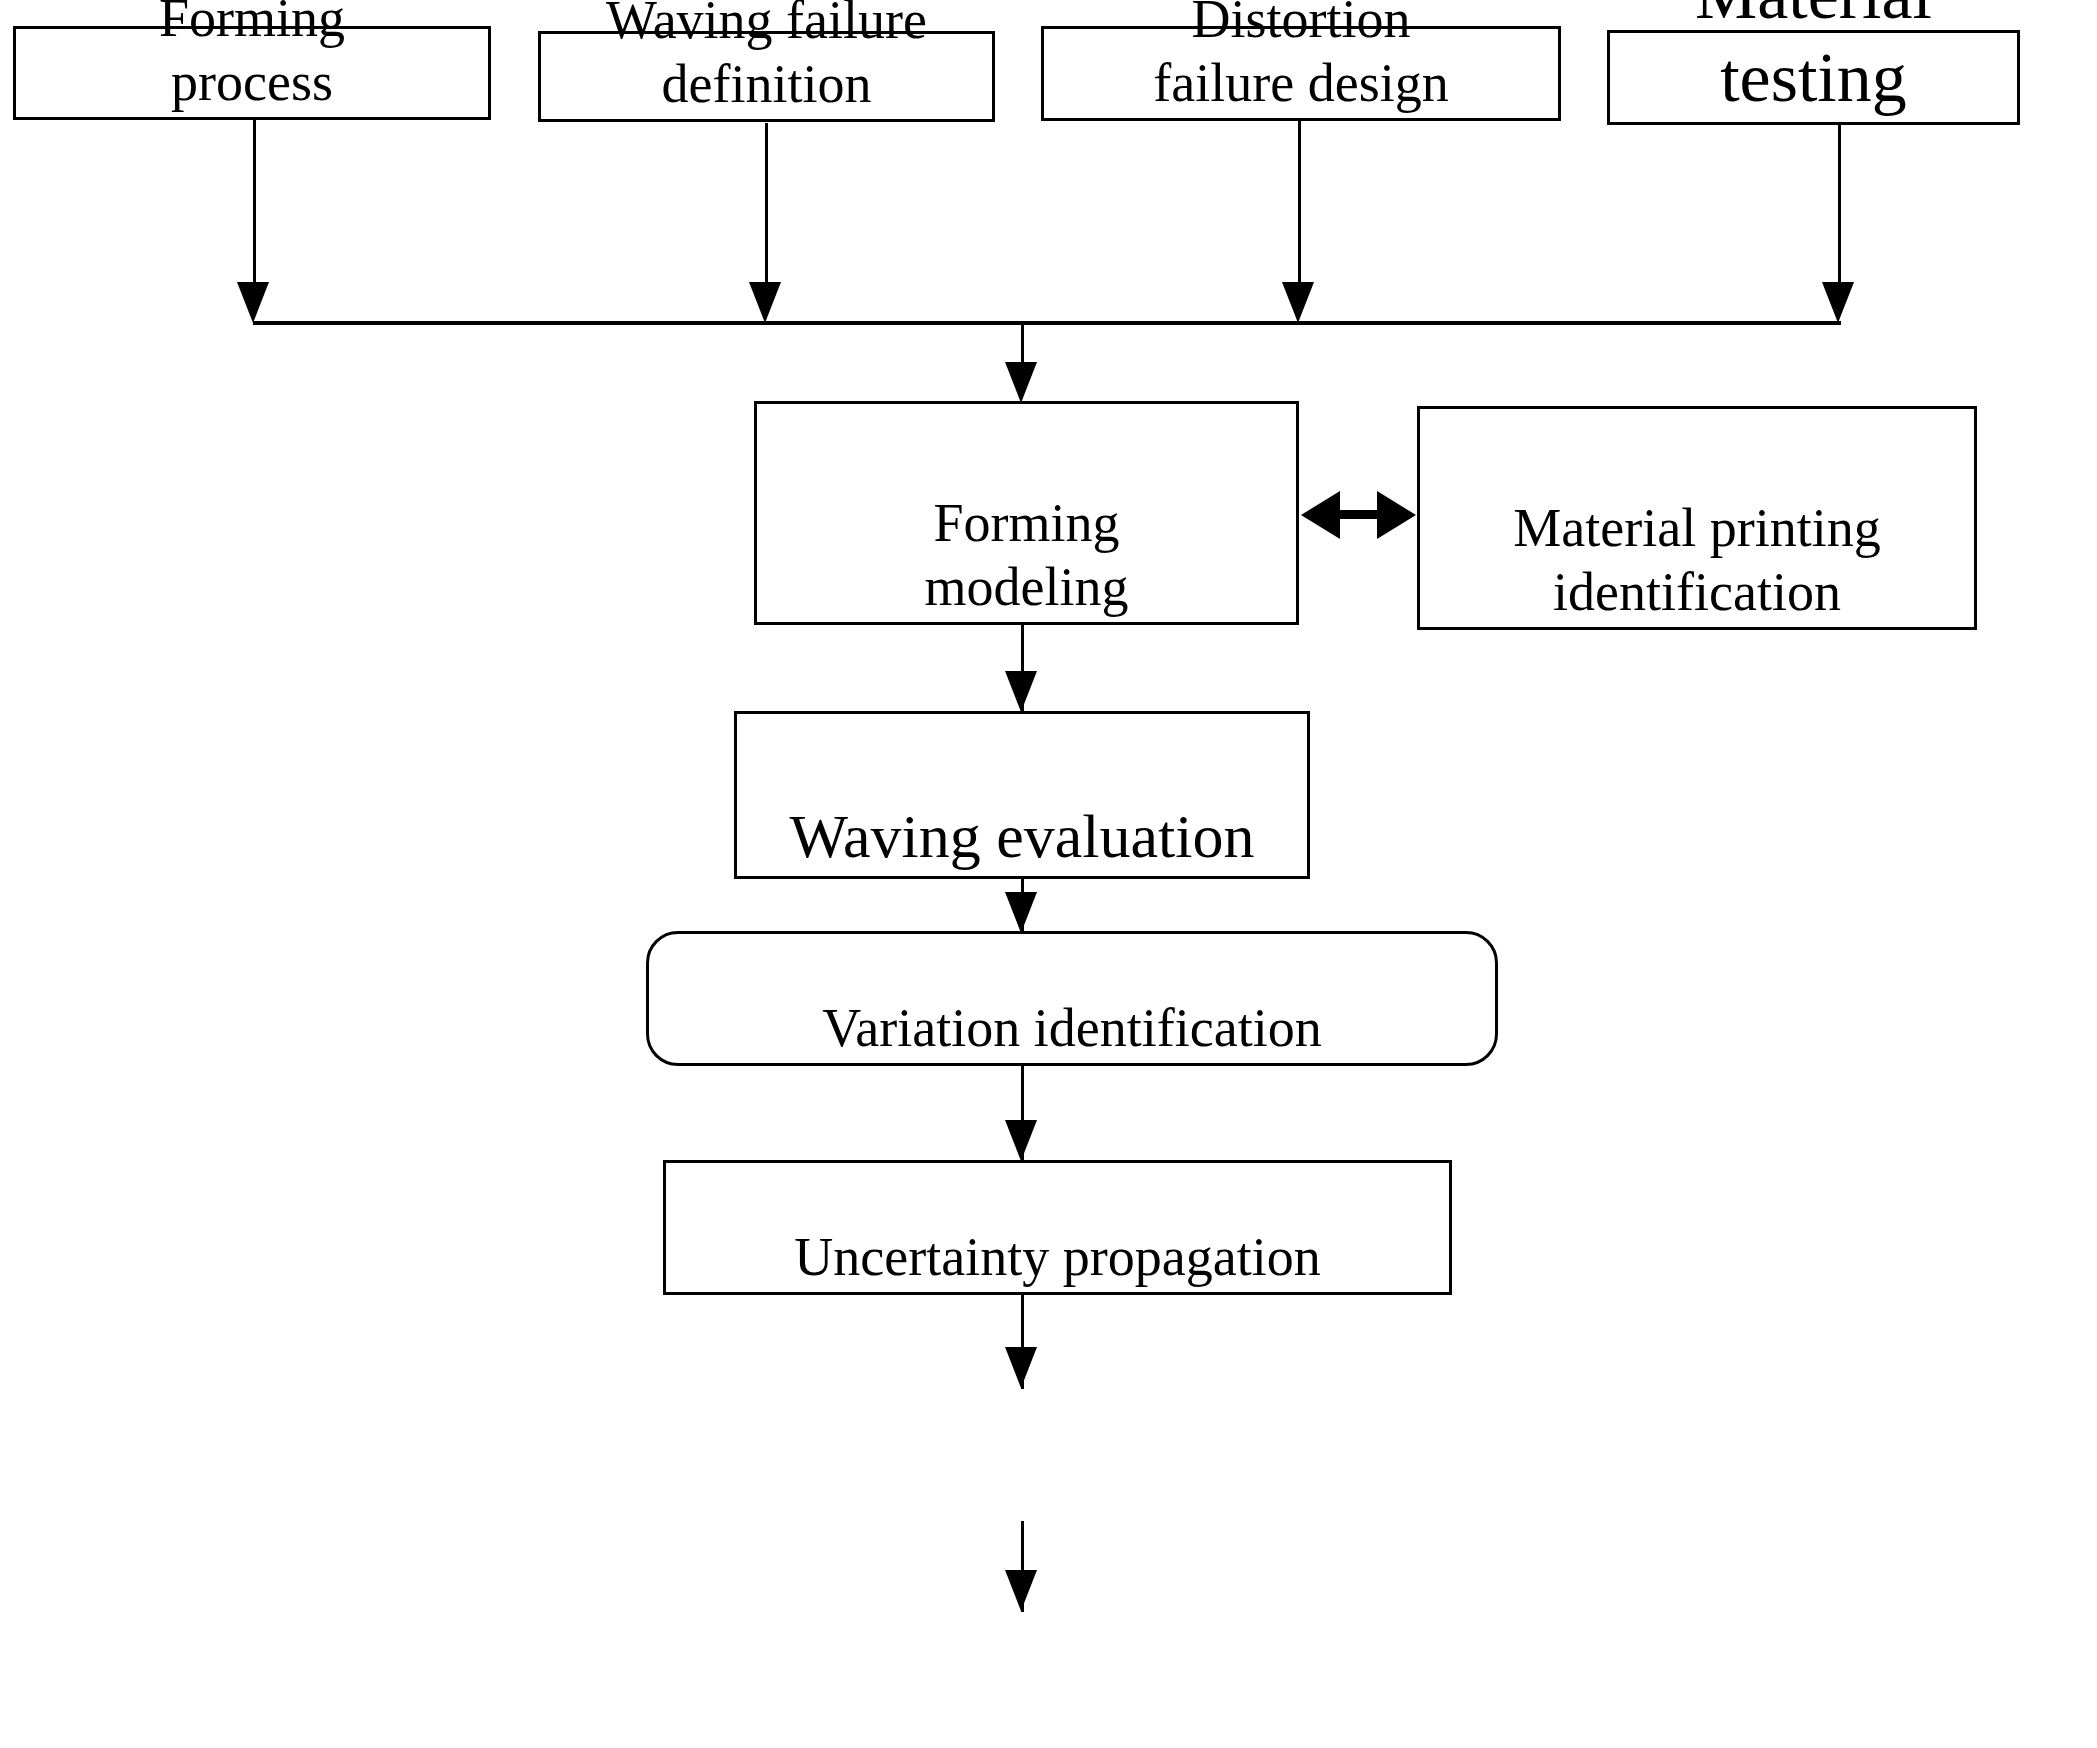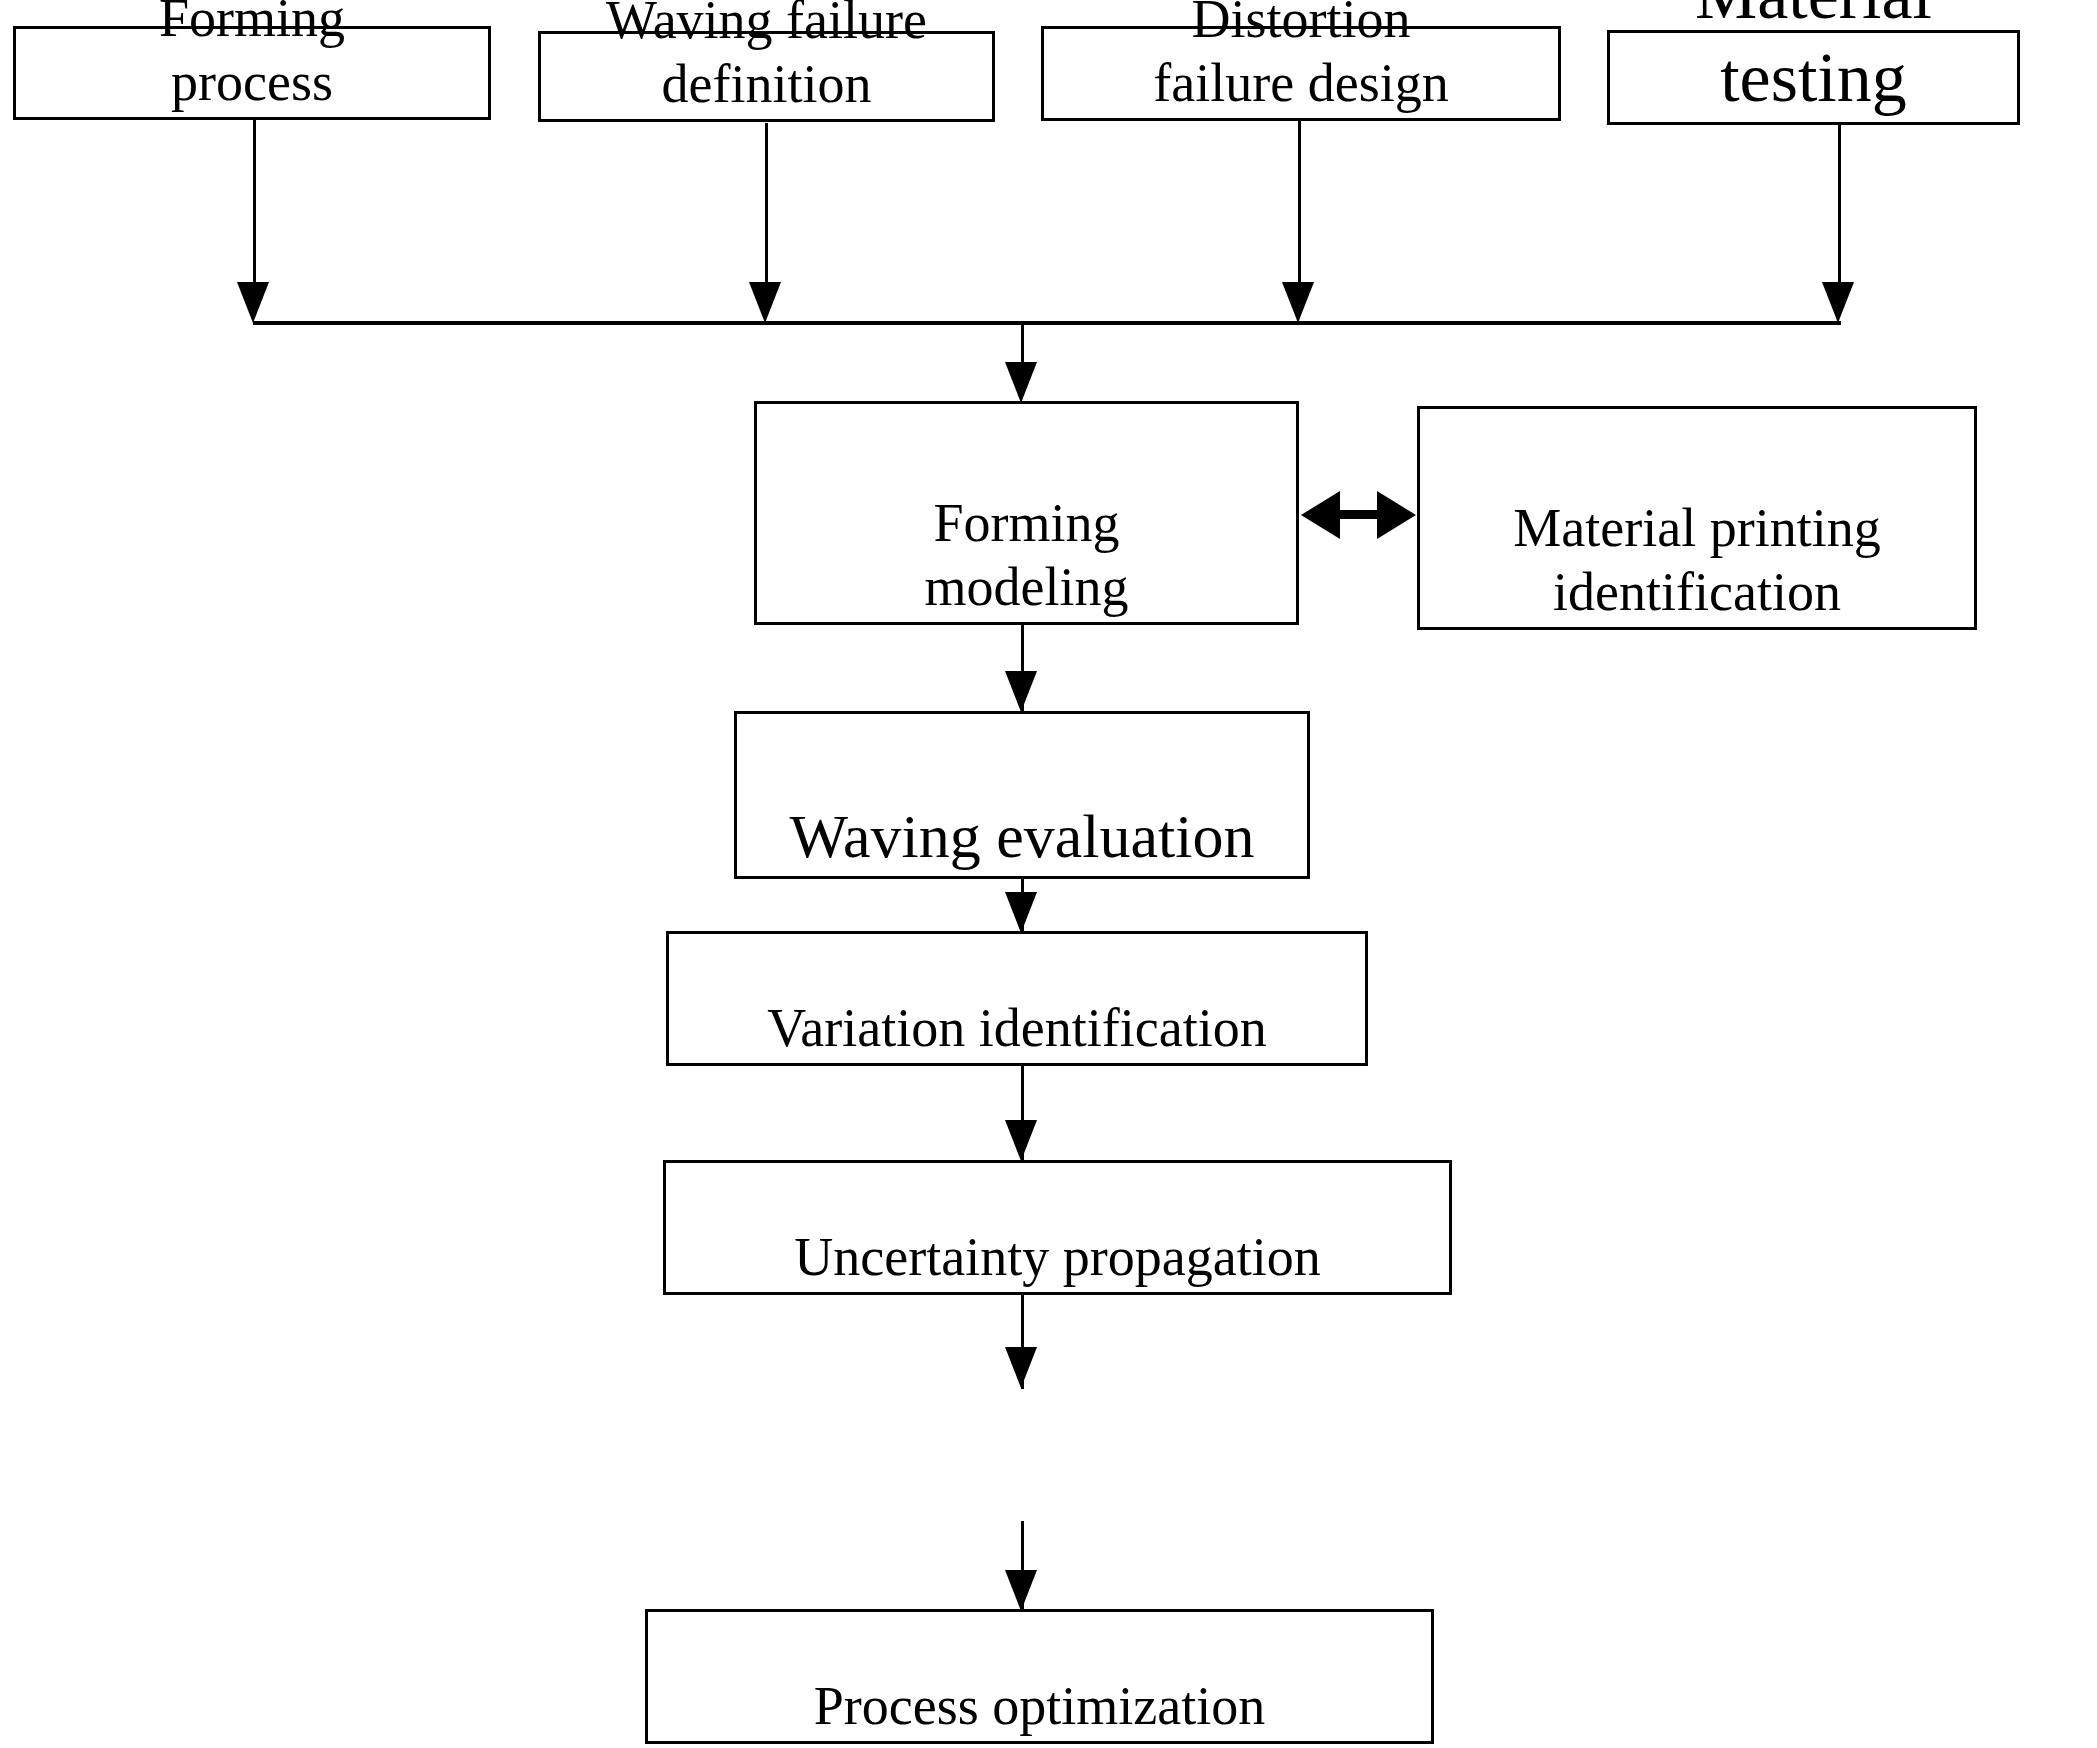--- a/index.html
+++ b/index.html
@@ -35,21 +35,21 @@
   
   #box-forming-process      { left: 13px;   top: 26px;  width: 478px;  height: 94px; font-size: 54px; }
   #box-waving-failure       { left: 538px;  top: 31px;  width: 457px;  height: 91px; font-size: 54px; }
   #box-distortion-printing  { left: 1041px; top: 26px;  width: 520px;  height: 95px; font-size: 54px; }
   #box-material-testing     { left: 1607px; top: 30px;  width: 413px;  height: 95px; font-size: 70px; }
   
   #box-forming-modeling     { left: 754px; top: 401px; width: 545px;  height: 224px; font-size: 54px; }
   #box-material-parameter   { left: 1417px; top: 406px; width: 560px;  height: 224px; font-size: 54px; }
   
   #box-waving-evaluation    { left: 734px; top: 711px; width: 576px;  height: 168px; font-size: 62px; }
-  #box-variation-id         { left: 666px; top: 931px; width: 702px; height: 135px; font-size: 54px; }
+  #box-variation-id         { left: 646px; top: 931px; width: 852px; height: 135px; font-size: 54px; border-radius: 32px; }
   #box-uncertainty-prop     { left: 663px; top: 1160px; width: 789px; height: 135px; font-size: 54px; }
   #box-scrap-rate           { left: 645px; top: 1387px; width: 789px; height: 135px; font-size: 54px; }
   #box-process-optimization { left: 645px; top: 1609px; width: 789px; height: 135px; font-size: 54px; }
 
   
   .vline {
     position: absolute;
     width: 3.1px;
     background: #000000;
   }
@@ -165,18 +165,15 @@
 
   <div class="node" id="box-variation-id">
     <span class="label">Variation identification</span>
   </div>
 
   <div class="node" id="box-uncertainty-prop">
     <span class="label">Uncertainty propagation</span>
   </div>
 
 
-  <div class="node" id="box-process-optimization">
-    <span class="label">Process optimization</span>
-  </div>
 
 </div>
 
 
 </body></html>

